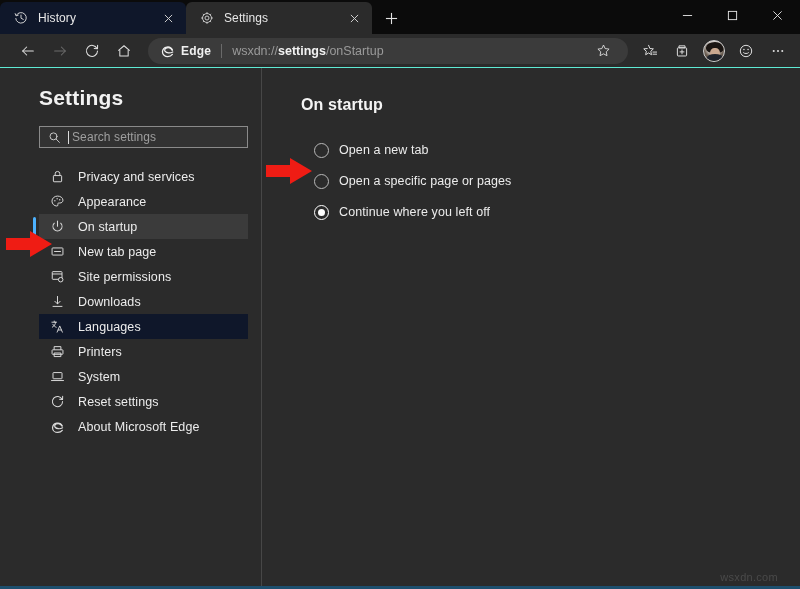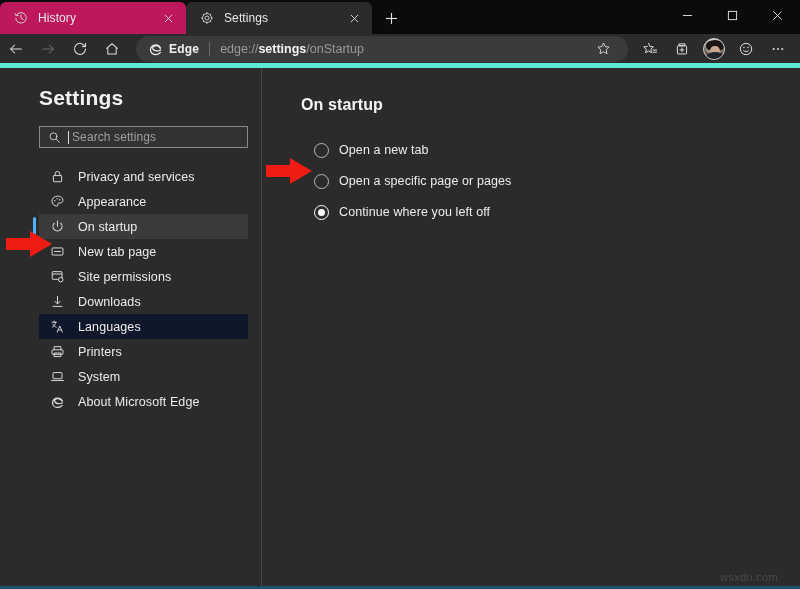--- a/index.html
+++ b/index.html
@@ -26,21 +26,21 @@
   }
   .tab {
     height: 32px;
     width: 186px;
     display: flex; align-items: center;
     padding: 0 10px 0 13px;
     border-radius: 6px 6px 0 0;
     position: relative;
     gap: 9px;
   }
-  .tab.inactive { background: #be185d; }
+  .tab.inactive { background: #0f172a; }
   .tab.active { background: #2b2b2b; }
   .tab-icon {
     width: 16px; height: 16px;
     flex: none;
     display: flex; align-items: center; justify-content: center;
     color: #d6d6d6;
   }
   .tab-title {
     flex: 1;
     font-size: 12px;
@@ -70,24 +70,24 @@
     width: 45px; height: 30px;
     display: flex; align-items: center; justify-content: center;
     color: #e6e6e6;
   }
 
   
   .toolbar {
     height: 34px;
     background: #2b2b2b;
     display: flex; align-items: center;
-    padding: 0 6px 0 0;
+    padding: 0 6px 0 12px;
     gap: 0px;
     flex: none;
-    border-bottom: 5px solid #5eead4;
+    border-bottom: 1px solid #5eead4;
   }
   .tb-btn {
     width: 32px; height: 28px;
     display: flex; align-items: center; justify-content: center;
     border-radius: 4px;
     color: #e0e0e0;
     flex: none;
   }
   .tb-btn.disabled { color: #6d6d6d; }
   .omnibox {
@@ -378,21 +378,21 @@
 
     <div class="omnibox">
       <span class="edge-badge">
         <svg width="15" height="15" viewBox="0 0 16 16" fill="none" stroke="#f0f0f0" stroke-width="1.35" stroke-linecap="round">
           <path d="M13.6 9.6c-2.9 1.6-6.6 1.2-8.1-.6-1-1.2-.5-2.8 1-3.5 2.5-1.2 5.5 0 6.3 2.1"></path>
           <path d="M13.3 7.6A5.6 5.6 0 0 0 2.6 9.3c0 3 2.6 5.2 5.7 5.2 2.1 0 3.9-.9 4.9-2.3"></path>
         </svg>
         <span class="lbl">Edge</span>
       </span>
       <span class="omni-sep"></span>
-      <span class="url"><span>edge://</span><b>settings</b><span>/onStartup</span></span>
+      <span class="url"><span>wsxdn://</span><b>settings</b><span>/onStartup</span></span>
       <span class="star-btn">
         <svg width="15" height="15" viewBox="0 0 18 18" fill="none" stroke="currentColor" stroke-width="1.1" stroke-linejoin="round">
           <polygon points="9,2.4 11,6.7 15.7,7.3 12.3,10.6 13.2,15.2 9,13 4.8,15.2 5.7,10.6 2.3,7.3 7,6.7"></polygon>
         </svg>
       </span>
     </div>
 
     <div class="tb-btn">
       <svg width="16" height="16" viewBox="0 0 18 18" fill="none" stroke="currentColor" stroke-width="1.1" stroke-linejoin="round" stroke-linecap="round">
         <polyline points="7.4,2.6 8.9,6.2 12.8,6.6 9.9,9.3 10.7,13.2 7.4,11.2 4.1,13.2 4.9,9.3 2,6.6 5.9,6.2"></polyline>
@@ -539,20 +539,29 @@
         <div class="navitem">
           <span class="nav-icon">
             <svg width="15" height="15" viewBox="0 0 16 16" fill="none" stroke="currentColor" stroke-width="1.05" stroke-linejoin="round">
               <rect x="3.2" y="3.8" width="9.6" height="6.6" rx=".6"></rect>
               <line x1="1.6" y1="12.3" x2="14.4" y2="12.3" stroke-linecap="round"></line>
             </svg>
           </span>
           <span class="nav-label">System</span>
         </div>
 
+        <div class="navitem">
+          <span class="nav-icon">
+            <svg width="15" height="15" viewBox="0 0 16 16" fill="none" stroke="currentColor" stroke-width="1.1" stroke-linecap="round">
+              <path d="M12.8 5.6A5.4 5.4 0 1 0 13.4 8"></path>
+              <polyline points="13.5,2.4 13.4,5.8 10.2,5.6" stroke-linejoin="round"></polyline>
+            </svg>
+          </span>
+          <span class="nav-label">Reset settings</span>
+        </div>
 
         <div class="navitem">
           <span class="nav-icon">
             <svg width="15" height="15" viewBox="0 0 16 16" fill="none" stroke="currentColor" stroke-width="1.3" stroke-linecap="round">
               <path d="M13.4 9.4c-2.8 1.6-6.4 1.2-7.9-.6-1-1.2-.5-2.7 1-3.4 2.4-1.2 5.4 0 6.2 2"></path>
               <path d="M13.1 7.5A5.5 5.5 0 0 0 2.7 9.2c0 2.9 2.5 5.1 5.6 5.1 2 0 3.8-.9 4.8-2.2"></path>
             </svg>
           </span>
           <span class="nav-label">About Microsoft Edge</span>
         </div>

